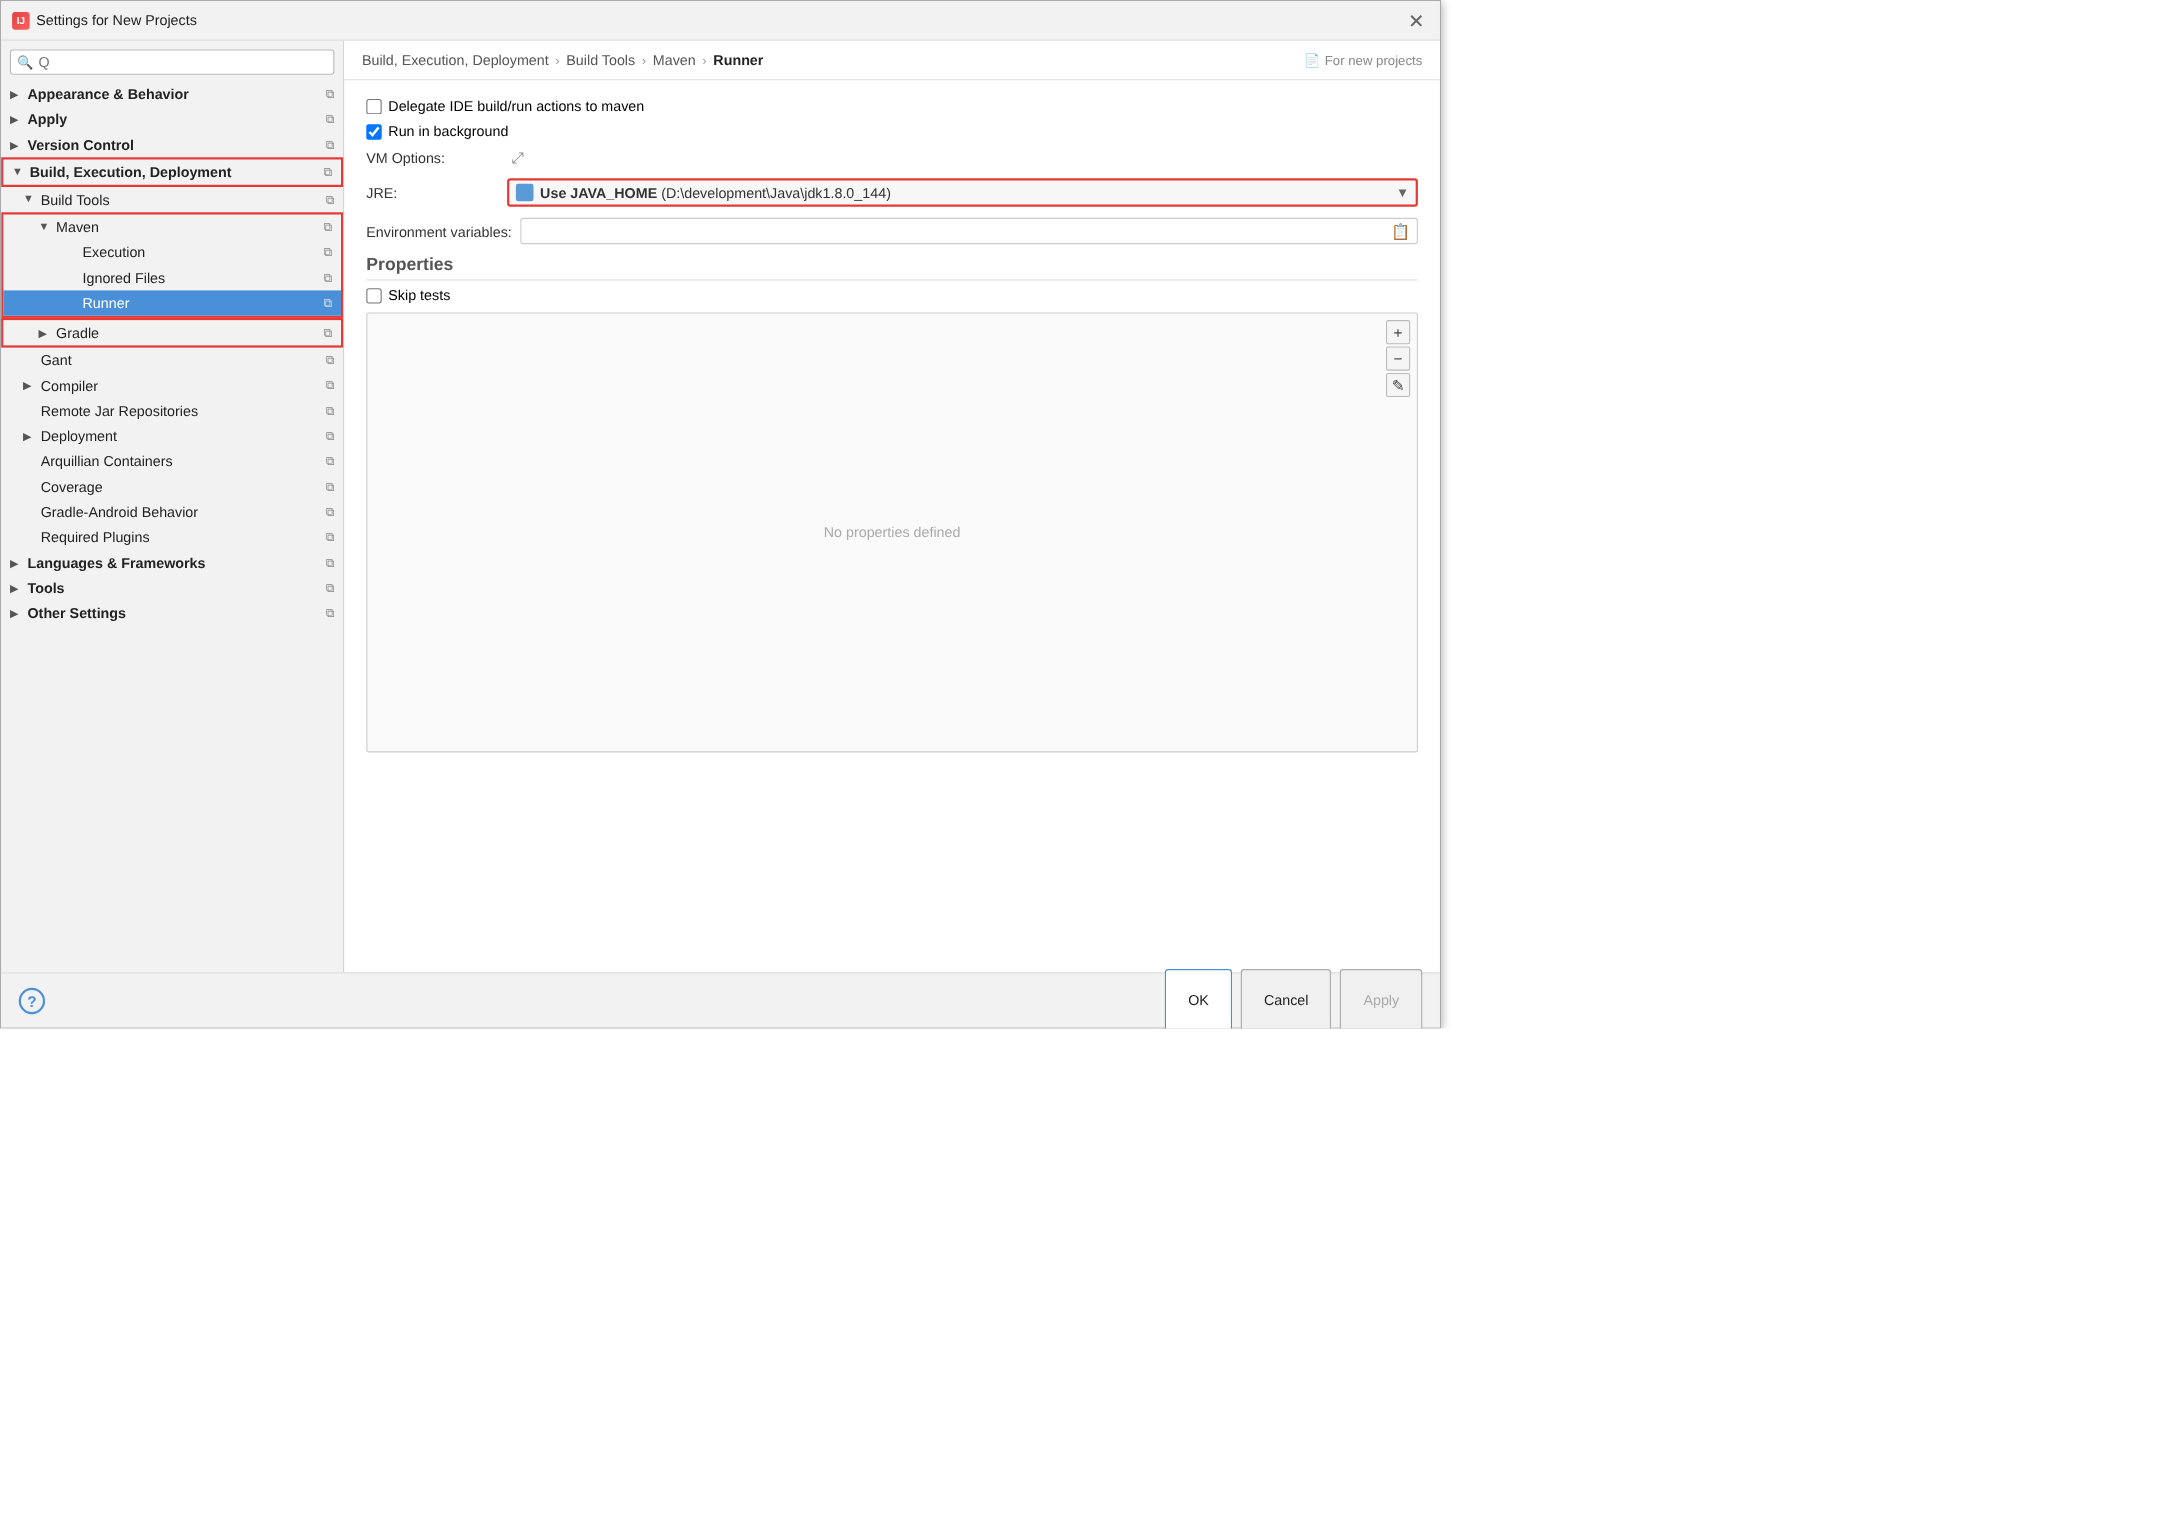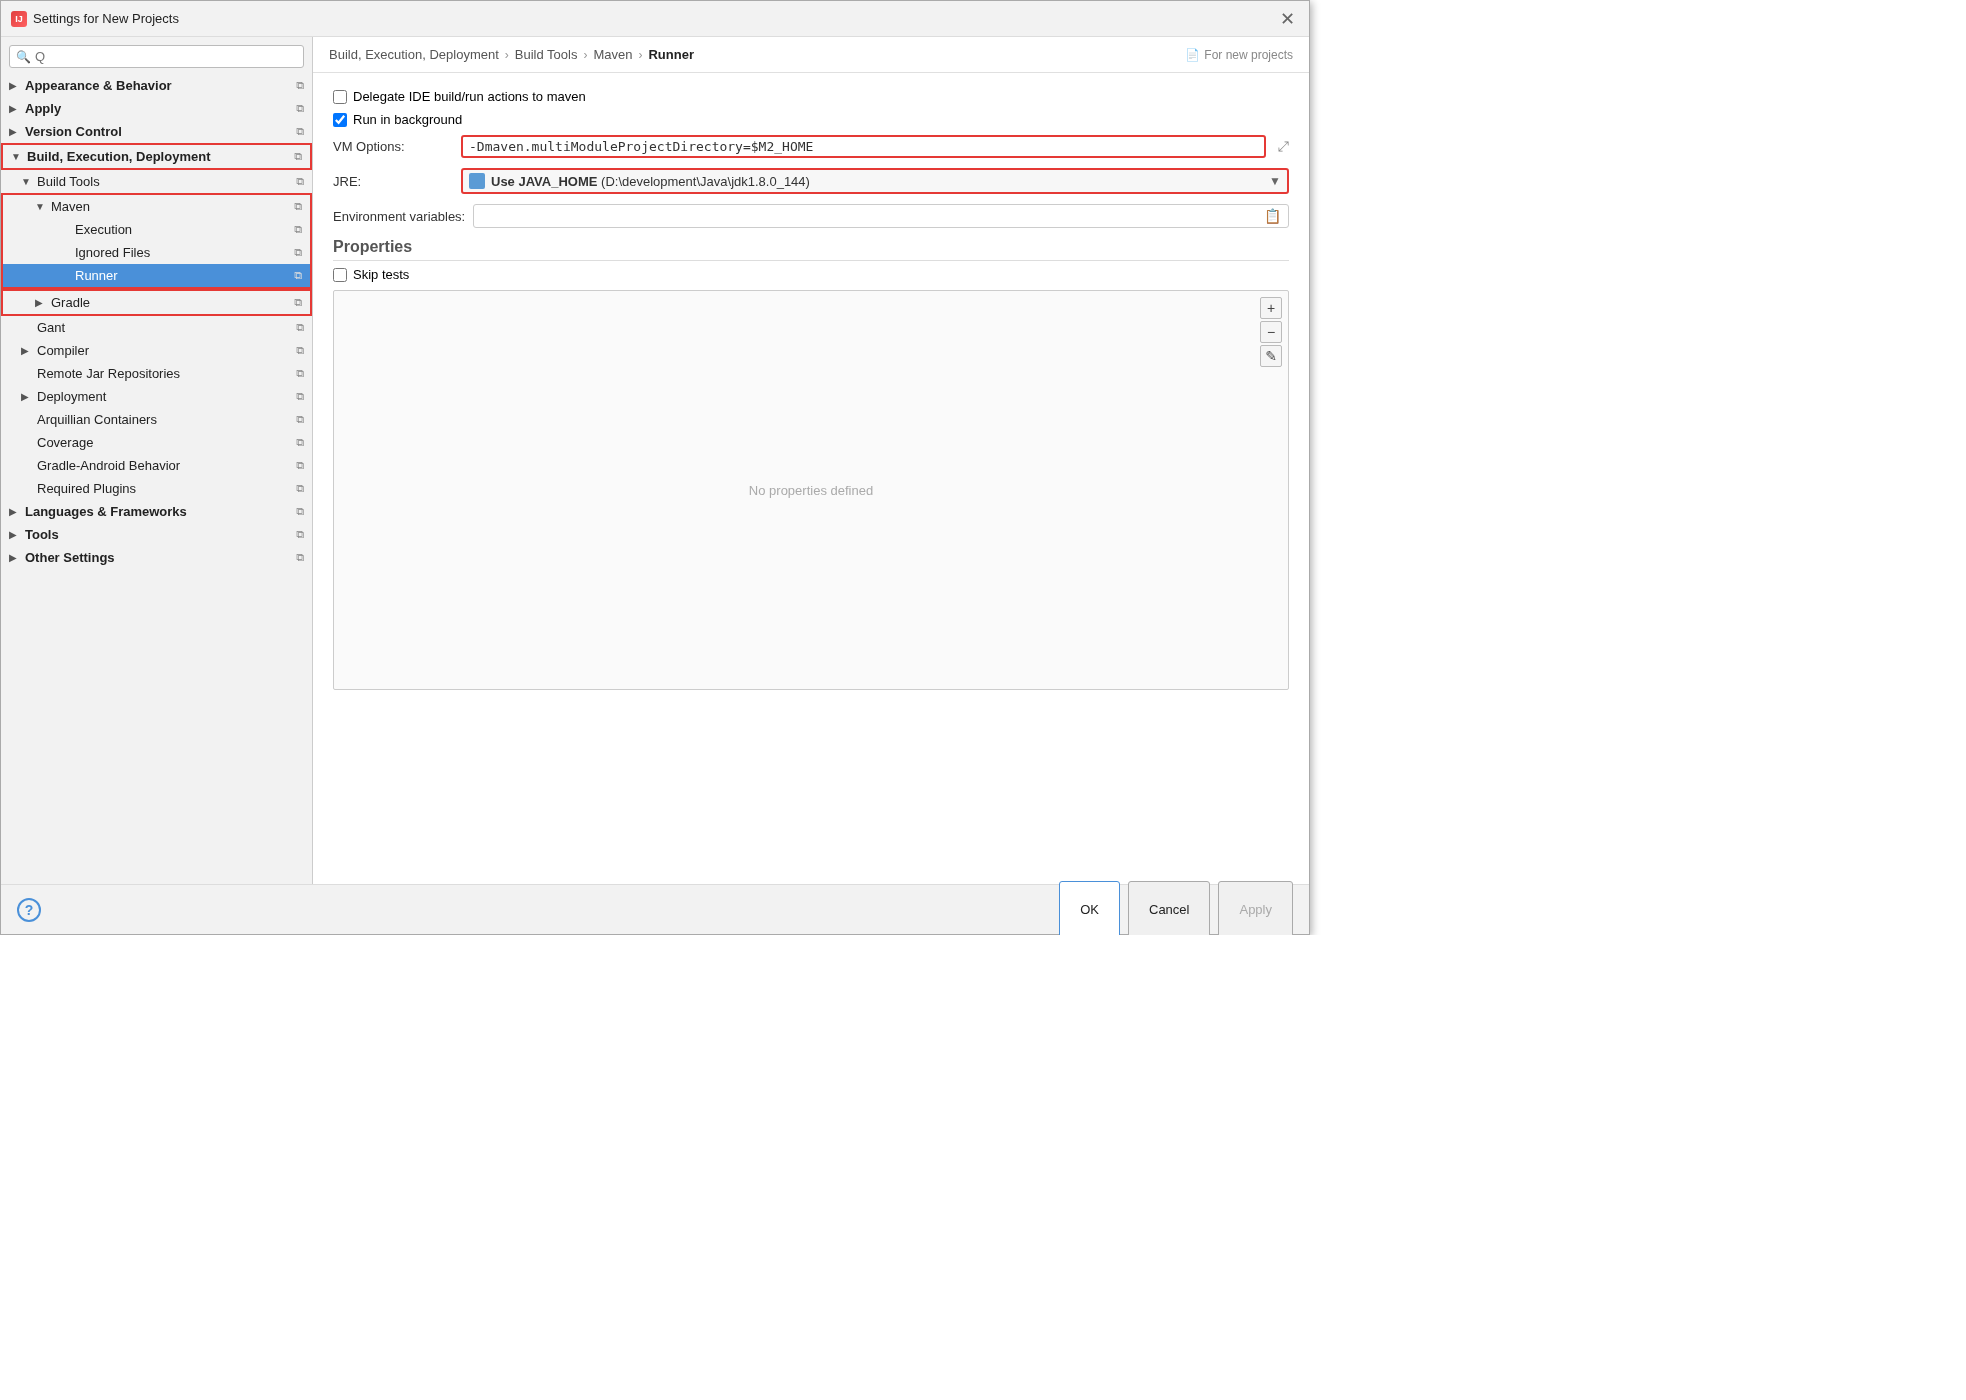--- a/index.html
+++ b/index.html
@@ -580,23 +580,20 @@
           <label>Delegate IDE build/run actions to maven</label>
         </div>
 
         <div class="checkbox-row">
           <input type="checkbox" checked="" style="">
           <label>Run in background</label>
         </div>
 
         <div class="form-row">
           <span class="form-label">VM Options:</span>
-          <div class="vm-options-box">
-            <input type="text" class="vm-options-input" value="-Dmaven.multiModuleProjectDirectory=$M2_HOME" style="">
-          </div>
           <span class="expand-icon">⤢</span>
         </div>
 
         <div class="form-row">
           <span class="form-label">JRE:</span>
           <div class="jre-box">
             <div class="jre-icon"></div>
             <span class="jre-text">
               <span class="bold">Use JAVA_HOME</span>
               <span>(D:\development\Java\jdk1.8.0_144)</span>

